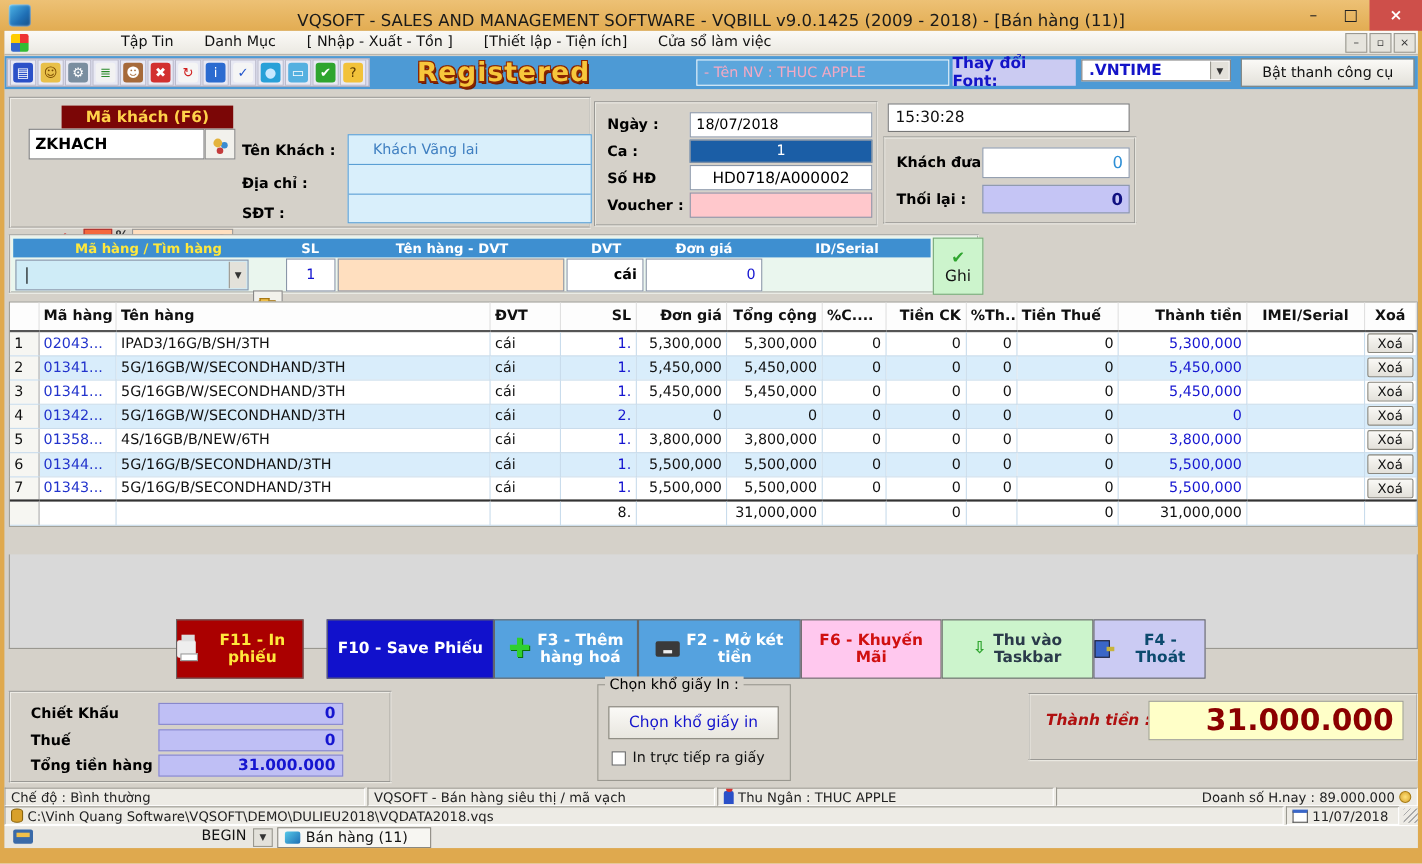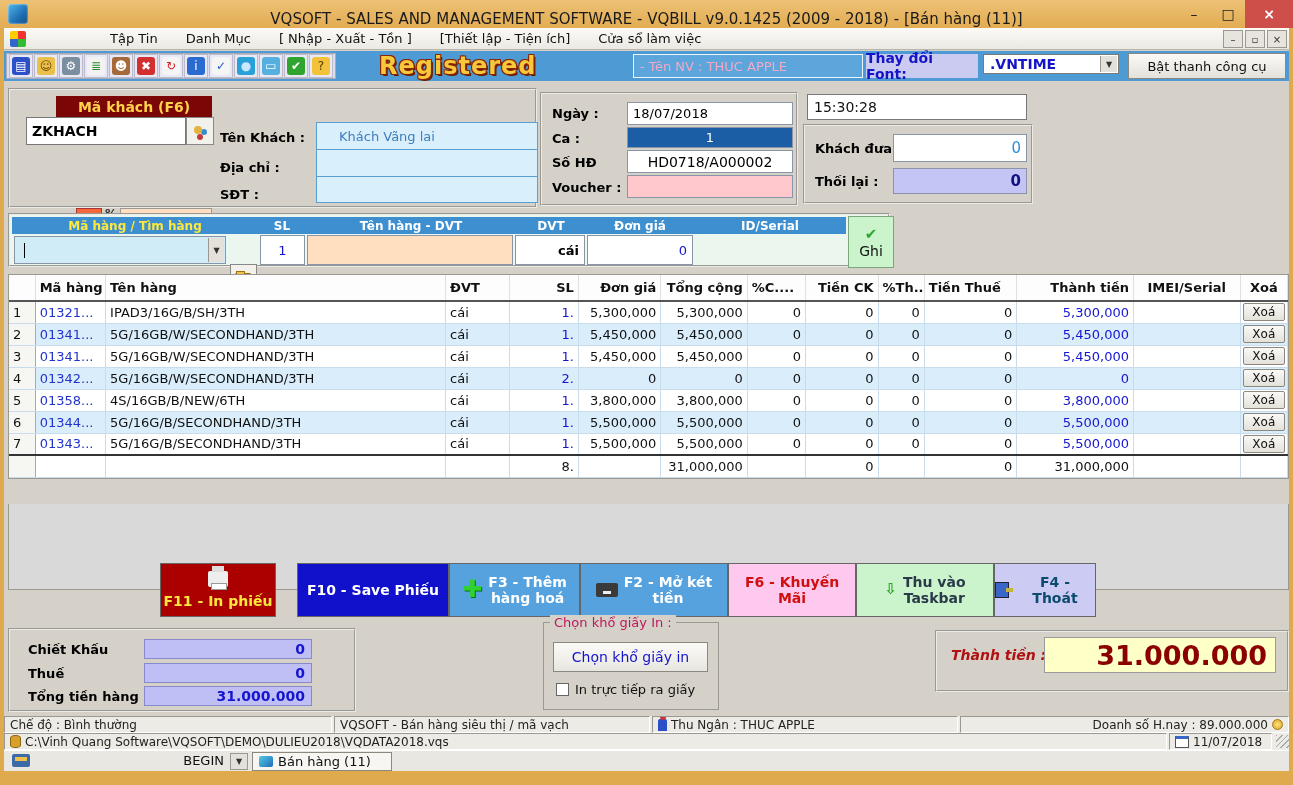--- a/index.html
+++ b/index.html
@@ -133,21 +133,21 @@
   .ico-drawer::before { content:""; position:absolute; left:7px; bottom:3px; width:8px; height:3px; background:#EEE; }
   .ico-darr { color:#2FA52F; font-size:15px; }
   .ico-exit { width:14px; height:16px; background:#3A66C8; border:1px solid #223; position:relative; }
   .ico-exit::before { content:""; position:absolute; right:-5px; top:5px; width:7px; height:4px; background:#C8B43A; }
 
   
   .sum-panel { position:absolute; left:4px; top:600px; width:348px; height:84px; }
   .sum-field { position:absolute; left:134px; width:168px; height:20px; background:#BFBFF5; border:1px solid #8888cc;
     color:#1515D0; font-weight:bold; font-size:14px; display:flex; align-items:center; justify-content:flex-end; padding-right:6px; }
   .print-panel { position:absolute; left:539px; top:594px; width:176px; height:88px; border:1px solid #9a9890; }
-  .print-legend { position:absolute; left:6px; top:-8px; background:#D5D1C9; padding:0 4px; font-size:13px; color:#be185d; }
+  .print-legend { position:absolute; left:6px; top:-8px; background:#D5D1C9; padding:0 4px; font-size:13px; color:#000000; }
   .print-btn { position:absolute; left:9px; top:19px; width:155px; height:30px; background:linear-gradient(#FBFAF7,#E8E6DF);
     border:1px solid #8a887f; color:#1414CC; font-size:14px; display:flex; align-items:center; justify-content:center; }
   .chk-row { position:absolute; left:12px; top:59px; display:flex; align-items:center; gap:6px; font-size:13px; color:#111; }
   .chk-box { width:13px; height:13px; background:#fff; border:1px solid #666; }
   .grand-panel { position:absolute; left:931px; top:602px; width:354px; height:62px; }
   .grand-label { position:absolute; left:14px; top:15px; font-size:14px; font-weight:bold; font-style:italic; color:#B01010; }
   .grand-field { position:absolute; left:107px; top:5px; width:232px; height:36px; background:#FFFFC8; border:1px solid #999;
     color:#8B0000; font-weight:bold; font-size:27px; display:flex; align-items:center; justify-content:flex-end; padding-right:8px; }
 
   
@@ -393,21 +393,21 @@
             <th class="h-l">%Th...</th>
             <th class="h-l">Tiền Thuế</th>
             <th class="h-r">Thành tiền</th>
             <th class="h-c">IMEI/Serial</th>
             <th class="h-c">Xoá</th>
           </tr>
         </thead>
         <tbody>
       <tr>
         <td class="c-no">1</td>
-        <td class="c-code">01321...</td>
+        <td class="c-code">02043...</td>
         <td>IPAD3/16G/B/SH/3TH</td>
         <td>cái</td>
         <td class="c-qty">1.</td>
         <td class="num">5,300,000</td>
         <td class="num">5,300,000</td>
         <td class="num">0</td>
         <td class="num">0</td>
         <td class="num">0</td>
         <td class="num">0</td>
         <td class="c-amt">5,300,000</td>
@@ -532,21 +532,21 @@
             <td class="num">0</td>
             <td class="num">31,000,000</td>
             <td></td>
               <td></td>
           </tr>
         </tfoot>
       </table>
     </div>
     <div class="table-filler"></div>
 
-    <div class="act" style="left:156px;width:116px;background:#AA0000;color:#FFE83C;flex-direction:column;">
+    <div class="act" style="left:156px;width:116px;background:#AA0000;color:#FFE83C;">
       <span class="ico-print"></span><span>F11 - In phiếu</span>
     </div>
     <div class="act" style="left:293px;width:152px;background:#1111CC;color:#fff;">
       <span>F10 - Save Phiếu</span>
     </div>
     <div class="act" style="left:445px;width:131px;background:#55A2DF;color:#fff;">
       <span class="ico-plus">✚</span><span>F3 - Thêm
 hàng hoá</span>
     </div>
     <div class="act" style="left:576px;width:148px;background:#55A2DF;color:#fff;">

